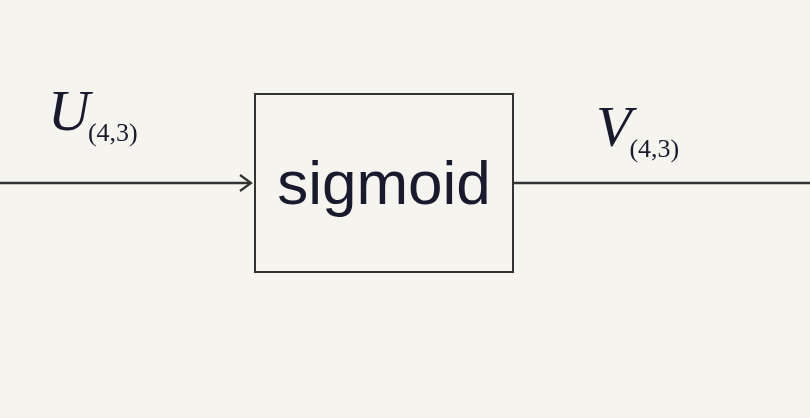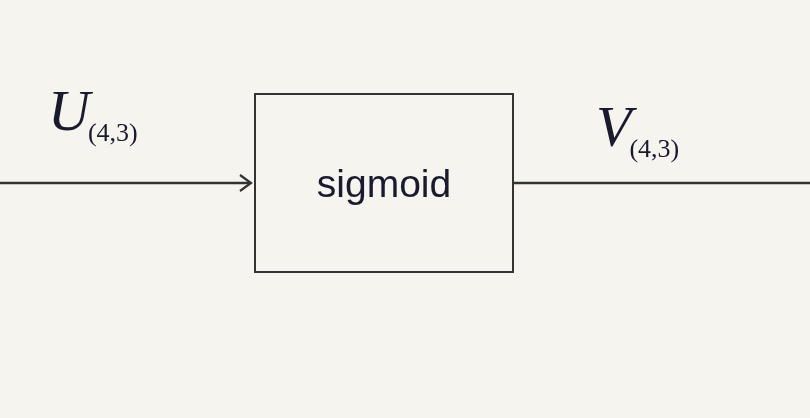--- a/index.html
+++ b/index.html
@@ -34,21 +34,21 @@
     height: 180px;
     box-sizing: border-box;
     border: 2px solid #333333;
     background: transparent;
     display: flex;
     align-items: center;
     justify-content: center;
   }
   .op-label {
     font-family: "Liberation Sans", sans-serif;
-    font-size: 39px;
+    font-size: 62px;
     font-weight: 400;
     color: #1a1a2e;
     line-height: 1;
     letter-spacing: 0px;
     white-space: nowrap;
   }
   .tensor-label {
     position: absolute;
     font-family: "Liberation Serif", serif;
     color: #1a1a2e;

